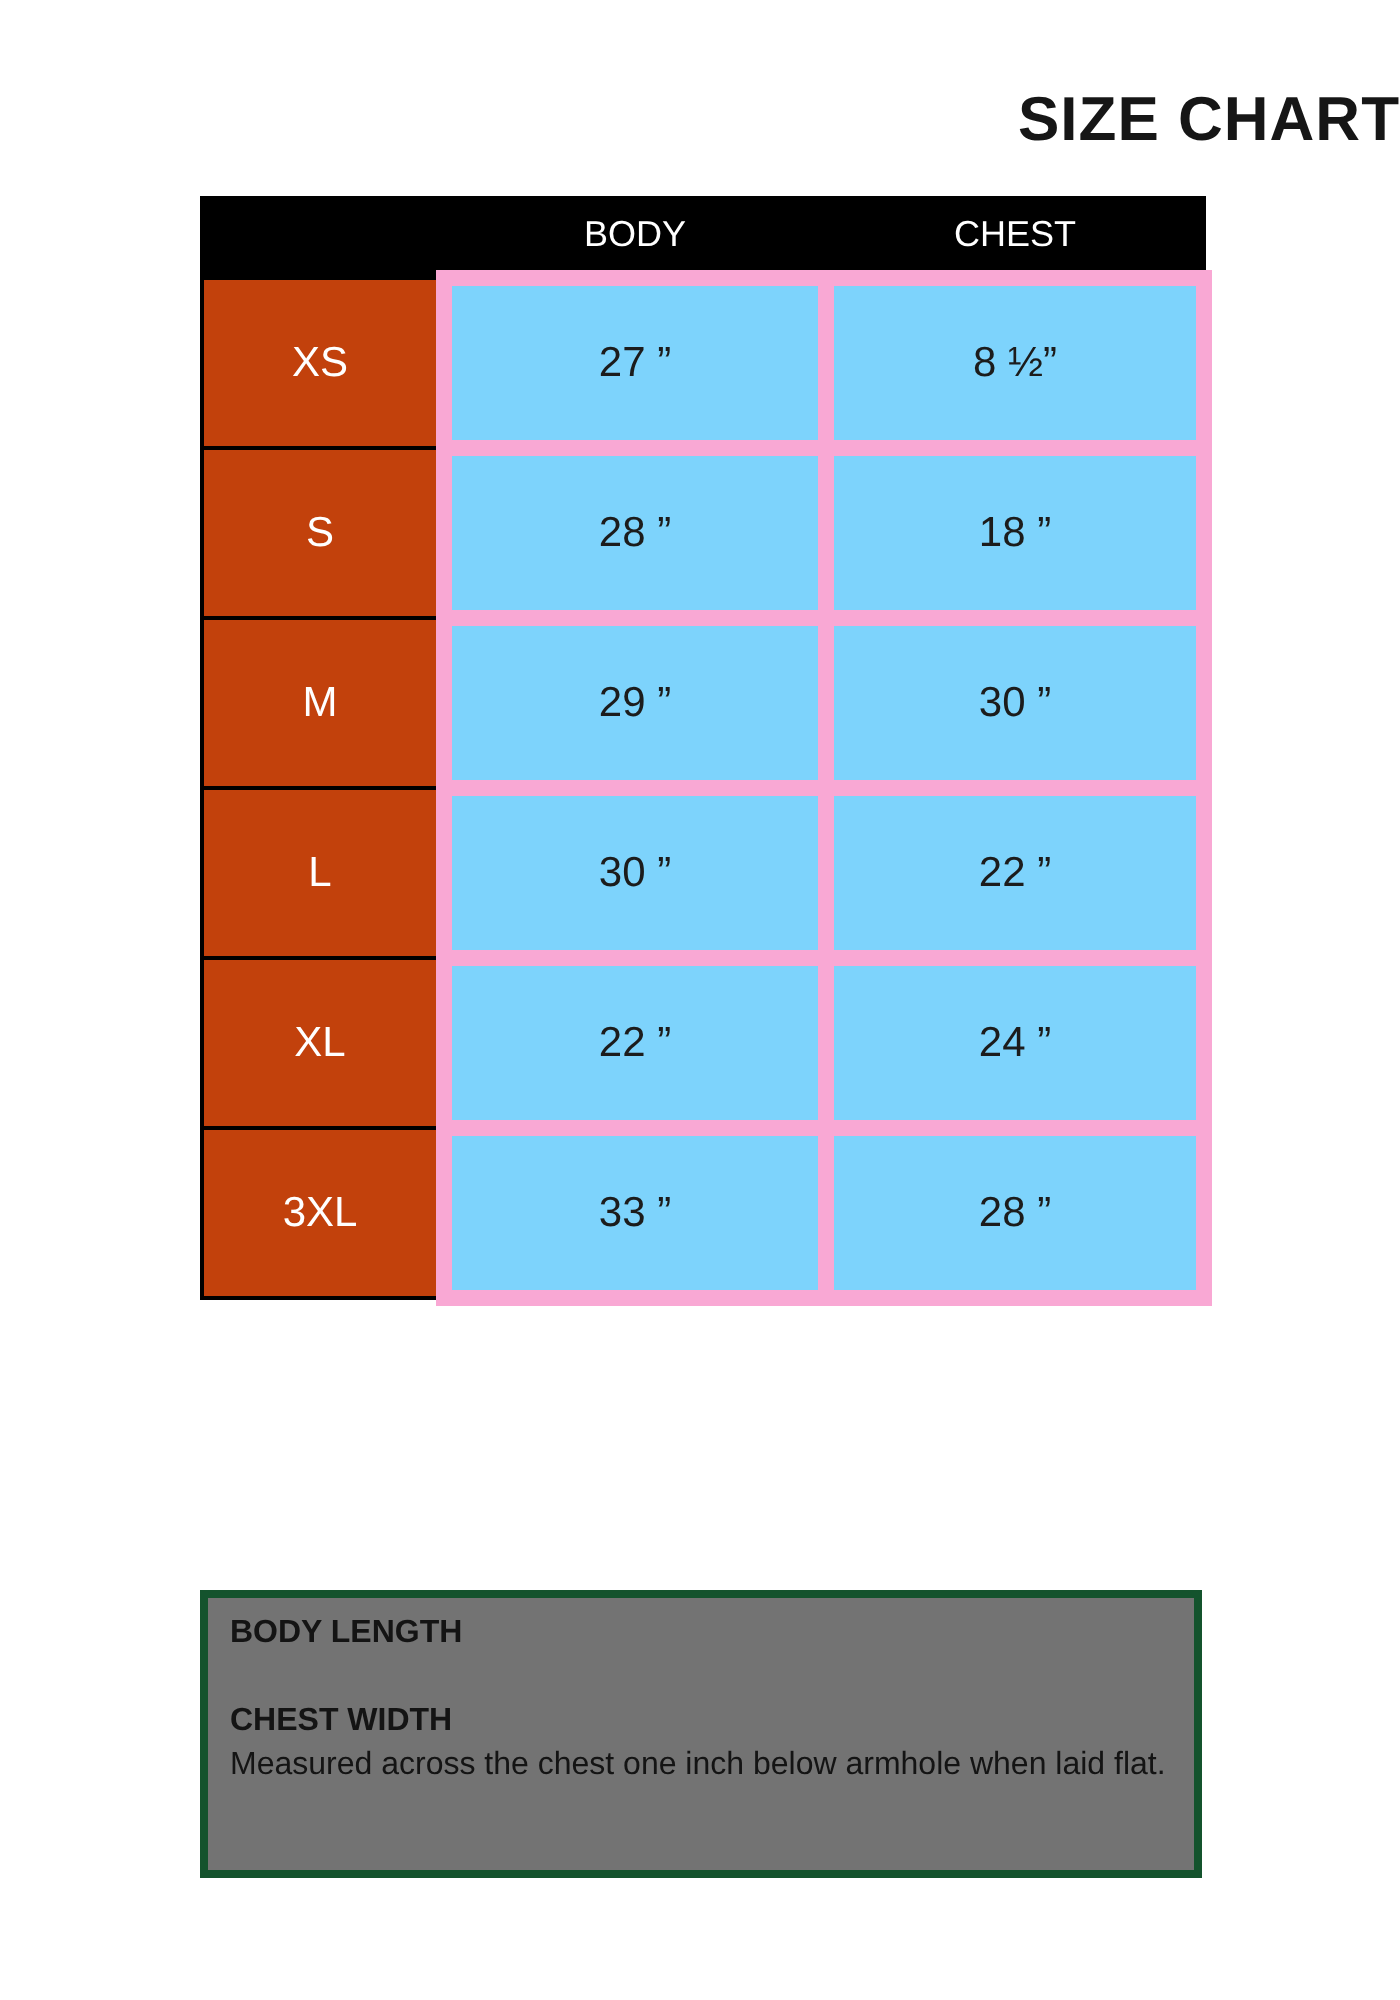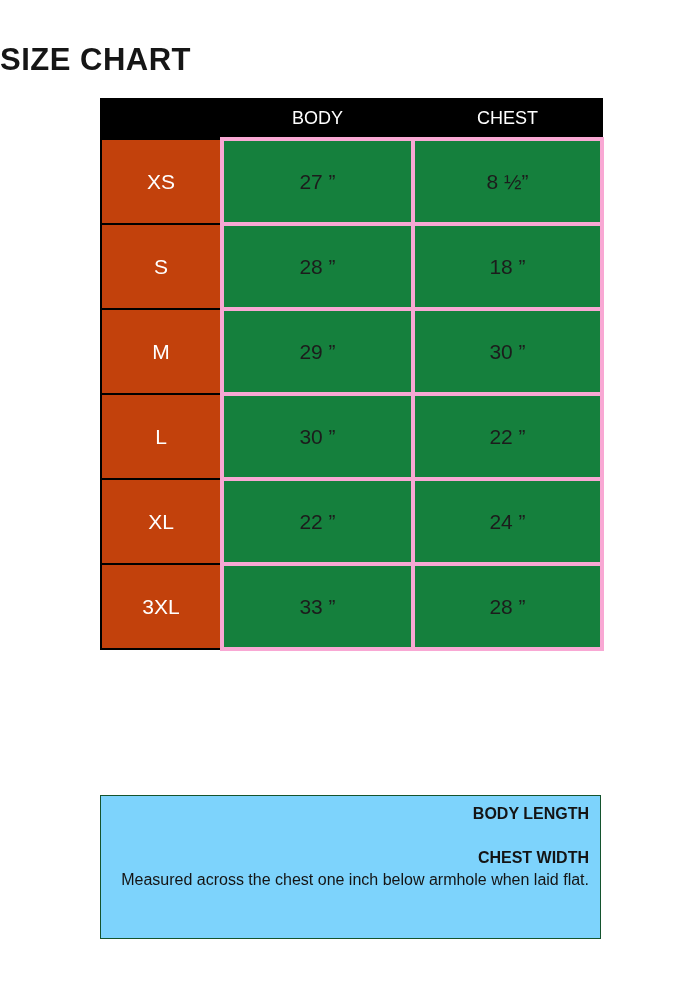--- a/index.html
+++ b/index.html
@@ -6,21 +6,21 @@
   html,body { width:700px; height:1000px; background:#ffffff; }
   body {
     position:relative;
     font-family:"Liberation Sans", sans-serif;
     color:#1a1a1a;
   }
   .page-title {
     position:absolute;
     top:42px; left:0;
     width:100%;
-    text-align:left;
+    text-align:right;
     font-size:31px;
     font-weight:bold;
     letter-spacing:0.5px;
     color:#161616;
   }
   table.size-table {
     position:absolute;
     left:100px; top:98px;
     width:501px;
     border-collapse:collapse;
@@ -41,37 +41,36 @@
     height:40px;
     border:2px solid #000000;
   }
   .size-table td.size-cell {
     background:#c2410c;
     color:#ffffff;
     font-size:21px;
     border:2px solid #000000;
   }
   .size-table td.val-cell {
-    background:#15803d;
+    background:#7dd3fc;
     color:#1c1c1c;
     font-size:21px;
-    border:4px solid #f9a8d4;
+    border:8px solid #f9a8d4;
     height:85px;
   }
   .notes-box {
     position:absolute;
     left:100px; top:795px;
     width:501px; height:144px;
-    background:#7dd3fc;
-    border:1px solid #14532d;
+    background:#737373;
+    border:4px solid #14532d;
     padding:7px 11px;
     font-size:16px;
     line-height:22px;
     color:#141414;
-    text-align:right;
   }
   .note-heading { font-weight:bold; }
   .note-gap { margin-top:22px; }
 </style>
 </head>
 <body>
 
 <div class="page-title">SIZE CHART</div>
 
 <table class="size-table">

